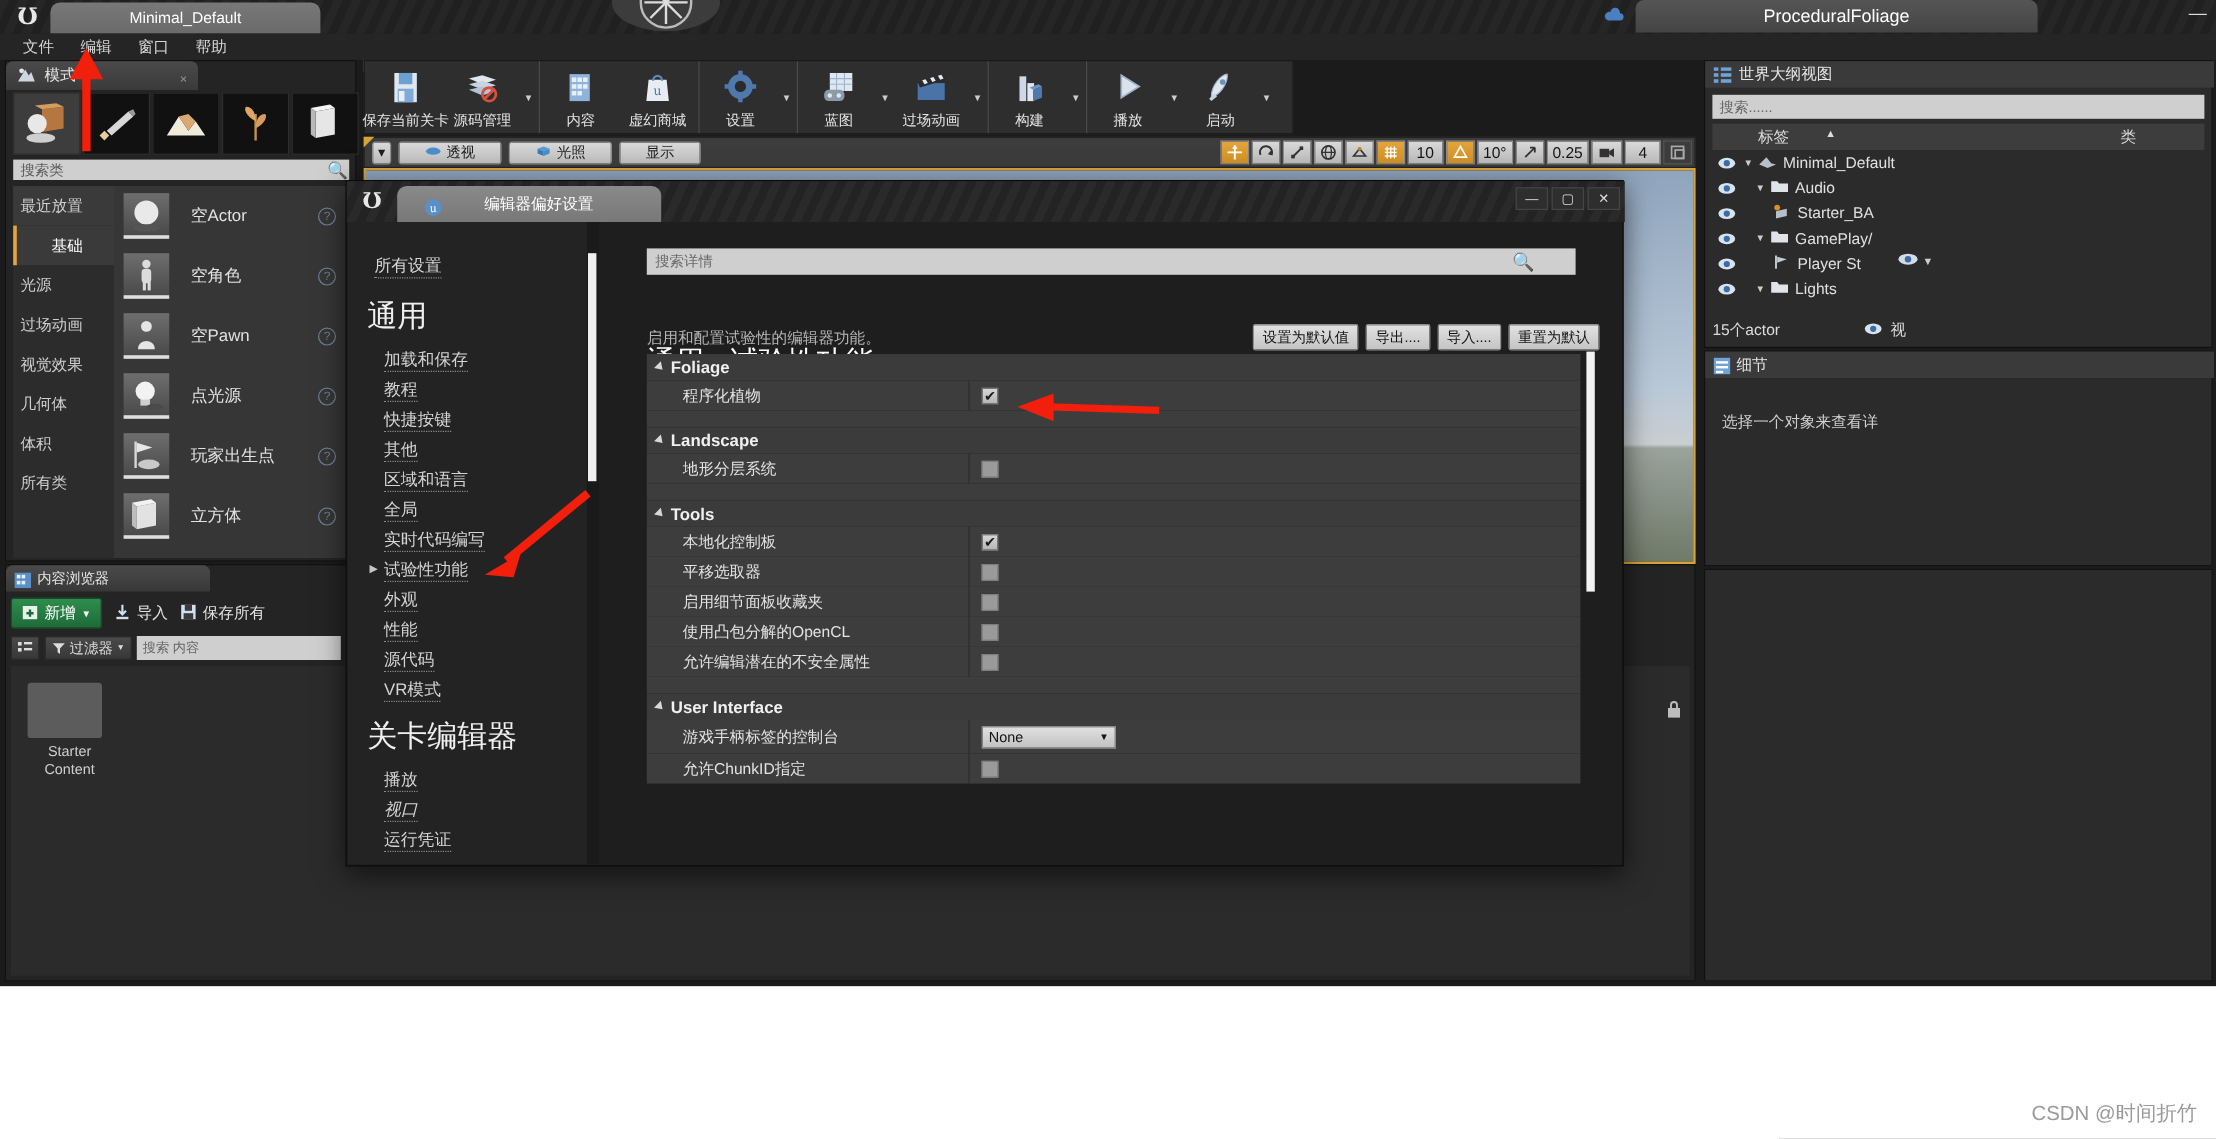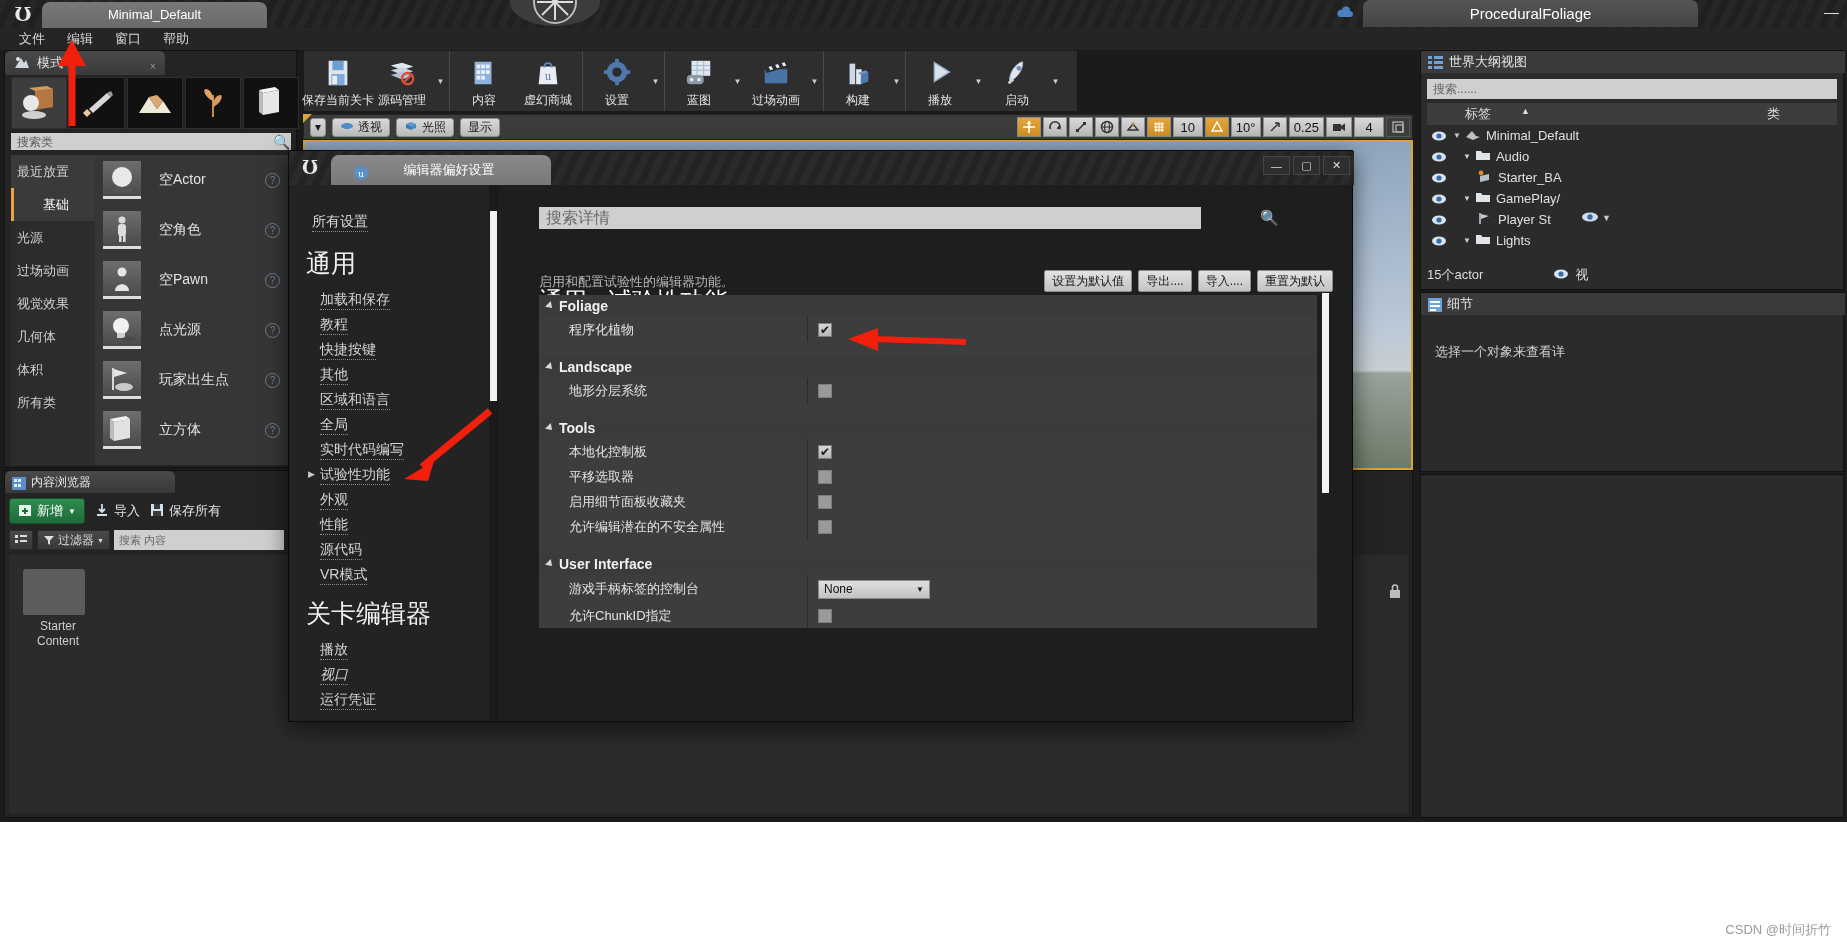--- a/index.html
+++ b/index.html
@@ -72,21 +72,21 @@
   .tbl-caret { width:13px; display:flex; align-items:center; justify-content:center;
     color:#ccc; font-size:8px; }
 
   
   .vp-bar { position:absolute; left:303px; top:114px; width:1110px; height:26px; background:#3c3c3c;
     border:1px solid #222; display:flex; align-items:center; }
   .vp-corner { position:absolute; left:303px; top:114px; width:0; height:0;
     border-left:9px solid #d8a43a; border-bottom:9px solid transparent; z-index:3; }
   .vp-pill { height:19px; margin-left:6px; background:linear-gradient(#d9d9d9,#bcbcbc);
     border:1px solid #8e8e8e; border-radius:3px; color:#1d1d1d; font-size:12px;
-    display:flex; align-items:center; padding:0 7px; gap:4px; }
+    display:flex; align-items:center; padding:0 21px; gap:4px; }
   .vp-right { position:absolute; right:2px; top:2px; display:flex; align-items:center; gap:2px; }
   .vp-rbtn { height:20px; min-width:24px; background:linear-gradient(#d9d9d9,#b9b9b9);
     border:1px solid #8b8b8b; display:flex; align-items:center; justify-content:center;
     color:#151515; font-size:12px; padding:0 4px; }
   .vp-rbtn.orange { background:linear-gradient(#e3a63c,#cf8f24); }
   .vp-rbtn.num { min-width:30px; font-size:13px; }
 
   
   .viewport { position:absolute; left:303px; top:140px; width:1110px; height:330px;
     background:linear-gradient(#8fa5bd 0%,#b9c8d8 55%,#c9cfd2 70%,#9aa39c 71%,#6f7a68 100%);
@@ -167,22 +167,22 @@
   .dlg-scroll-out { position:absolute; left:200px; top:34px; width:10px; bottom:1px; background:#1a1a1a; }
   .dlg-scroll-thumb { position:absolute; left:201px; top:60px; width:7px; height:190px; background:#f0f0f0; }
   .nav-all { position:absolute; left:22px; top:28px; color:#d7d7d7; font-size:14px;
     border-bottom:1px dotted #8a8a8a; }
   .nav-h { position:absolute; left:16px; color:#f0f0f0; font-size:25px; }
   .nav-link { position:absolute; left:30px; color:#d4d4d4; font-size:14px;
     border-bottom:1px dotted #8a8a8a; }
   .nav-arrow { position:absolute; left:18px; color:#c6c6c6; font-size:9px; }
 
   .dlg-right { position:absolute; left:212px; top:34px; right:1px; bottom:1px; background:#1e1e1e; }
-  .det-search { position:absolute; left:38px; top:22px; width:662px; height:22px;
-    background:#cfcfcf; color:#6a6a6a; font-size:16px; line-height:22px; padding-left:7px; }
+  .det-search { position:absolute; left:38px; top:22px; width:774px; height:22px;
+    background:#cfcfcf; color:#6a6a6a; font-size:12px; line-height:22px; padding-left:7px; }
   .det-search-ico { position:absolute; left:758px; top:22px; width:22px; height:22px;
     color:#1c1c1c; font-size:15px; display:flex; align-items:center; justify-content:center; }
   .det-eye { position:absolute; left:1080px; top:24px; display:flex; align-items:center; gap:3px; }
   .pg-title { position:absolute; left:38px; top:52px; color:#ffffff; font-size:24px;margin-top:48px; }
   .pg-sub { position:absolute; left:38px; top:88px; color:#b5b5b5; font-size:13px; }
   .pg-btns { position:absolute; right:18px; top:85px; display:flex; gap:6px; }
   .pg-btn { height:22px; background:linear-gradient(#e2e2e2,#c4c4c4); border:1px solid #8e8e8e;
     border-radius:2px; color:#151515; font-size:12px; display:flex; align-items:center; padding:0 7px; }
   .props { position:absolute; left:38px; top:110px; width:778px; }
   .grp-hdr { height:22px; background:#3b3b3b; color:#f0f0f0; font-size:14px; font-weight:bold;
@@ -198,21 +198,21 @@
   .chk .tick { color:#1a1a1a; font-size:12px; line-height:12px; }
   .grp-gap { height:14px; background:#3d3d3d; }
   .sel { height:19px; width:112px; background:linear-gradient(#e0e0e0,#c2c2c2); border:1px solid #8b8b8b;
     color:#111; font-size:12px; display:flex; align-items:center; justify-content:space-between; padding:0 5px; }
   .prop-scroll { position:absolute; right:22px; top:108px; width:7px; height:200px; background:#f2f2f2; }
 
   
   svg.arrow { position:absolute; pointer-events:none; }
 
   
-  .wm { position:absolute; right:16px; bottom:10px; color:#9a9a9a; font-size:13px; }
+  .wm { position:absolute; right:16px; bottom:10px; color:#9a9a9a; font-size:17px; }
   .bottom-strip { position:absolute; left:0; top:822px; width:1847px; height:127px; background:#fff; }
 </style>
 </head>
 <body>
 
 <div id="root">
 
   <div class="ue-window">
 
     <div class="titlebar">
@@ -983,20 +983,26 @@
             <span class="chk off"></span>
           </span>
         </div>
         <div class="prow">
           <span class="prow-lbl">启用细节面板收藏夹</span>
           <span class="prow-val">
             <span class="chk off"></span>
           </span>
         </div>
         <div class="prow">
+          <span class="prow-lbl">使用凸包分解的OpenCL</span>
+          <span class="prow-val">
+            <span class="chk off"></span>
+          </span>
+        </div>
+        <div class="prow">
           <span class="prow-lbl">允许编辑潜在的不安全属性</span>
           <span class="prow-val">
             <span class="chk off"></span>
           </span>
         </div>
         <div class="grp-gap"></div>
 
         <div class="grp-hdr">
           <span class="grp-tri"></span>
           <span>User Interface</span>

